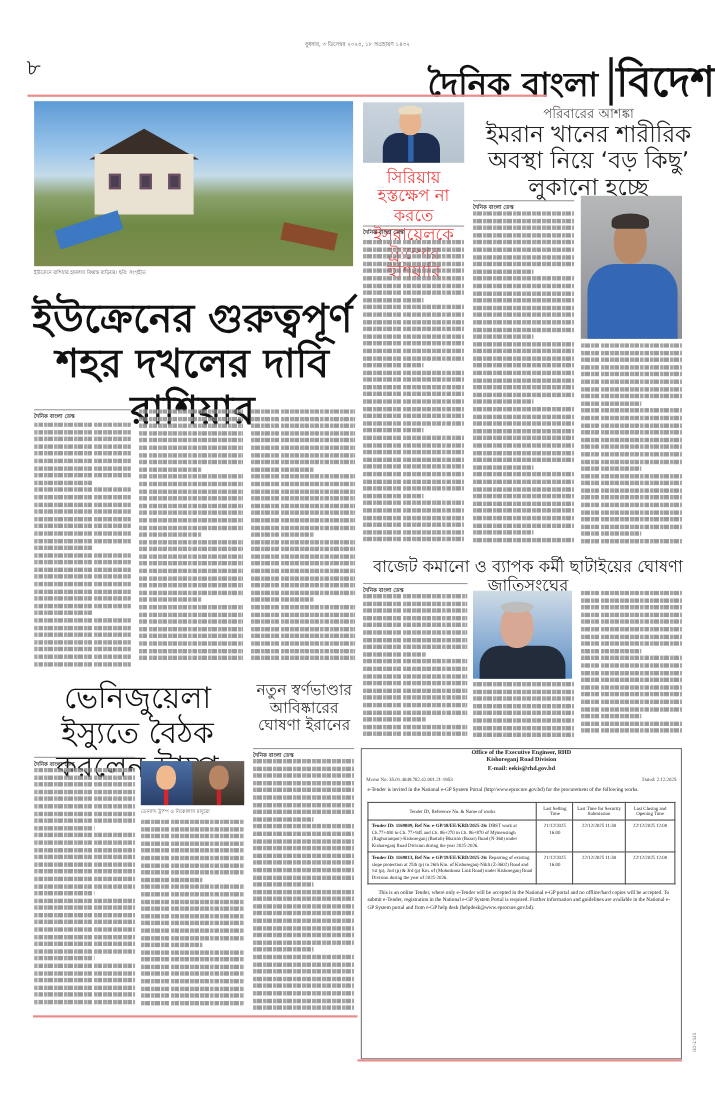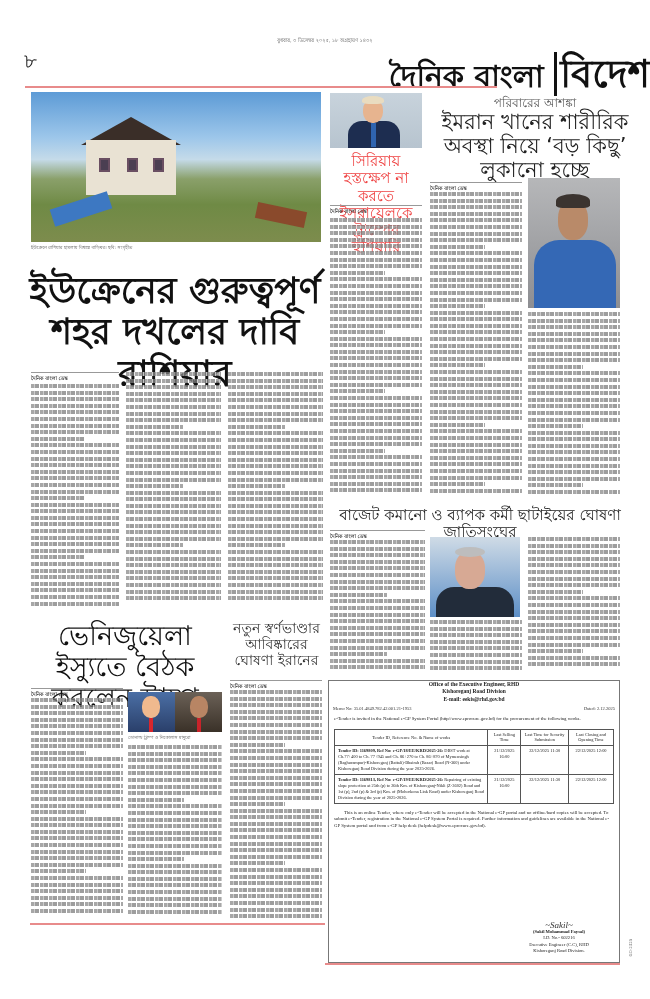--- a/index.html
+++ b/index.html
@@ -556,22 +556,15 @@
       </tr>
       <tr>
         <td><b>Tender ID: 1169813, Ref No: e-GP/19/EE/KRD/2025-26:</b><span> Repairing of existing slope protection at 25th (p) to 26th Km. of Kishoreganj-Nikli (Z-3602) Road and 1st (p), 2nd (p) &amp; 3rd (p) Km. of (Mohorkona Link Road) under Kishoreganj Road Division during the year of 2025-2026.</span></td>
         <td class="c">21/12/2025 16:00</td>
         <td class="c">22/12/2025 11:30</td>
         <td class="c">22/12/2025 12:00</td>
       </tr>
     </tbody>
   </table>
   <div class="foot">This is an online Tender, where only e-Tender will be accepted in the National e-GP portal and no offline/hard copies will be accepted. To submit e-Tender, registration in the National e-GP System Portal is required. Further information and guidelines are available in the National e-GP System portal and from e-GP help desk (helpdesk@www.eprocure.gov.bd).</div>
-  <div class="sig">
-    <div class="scribble">~Sakil~</div>
-    <div class="name">(Sakil Mohammad Faysal)</div>
-    <div>I.D. No.- 602216</div>
-    <div>Executive Engineer (C.C), RHD</div>
-    <div>Kishoreganj Road Division.</div>
-  </div>
 </div>
 <div class="adcode">GD-2325</div>
 <div class="red-rule bottom2"></div>
 
 </body></html>

